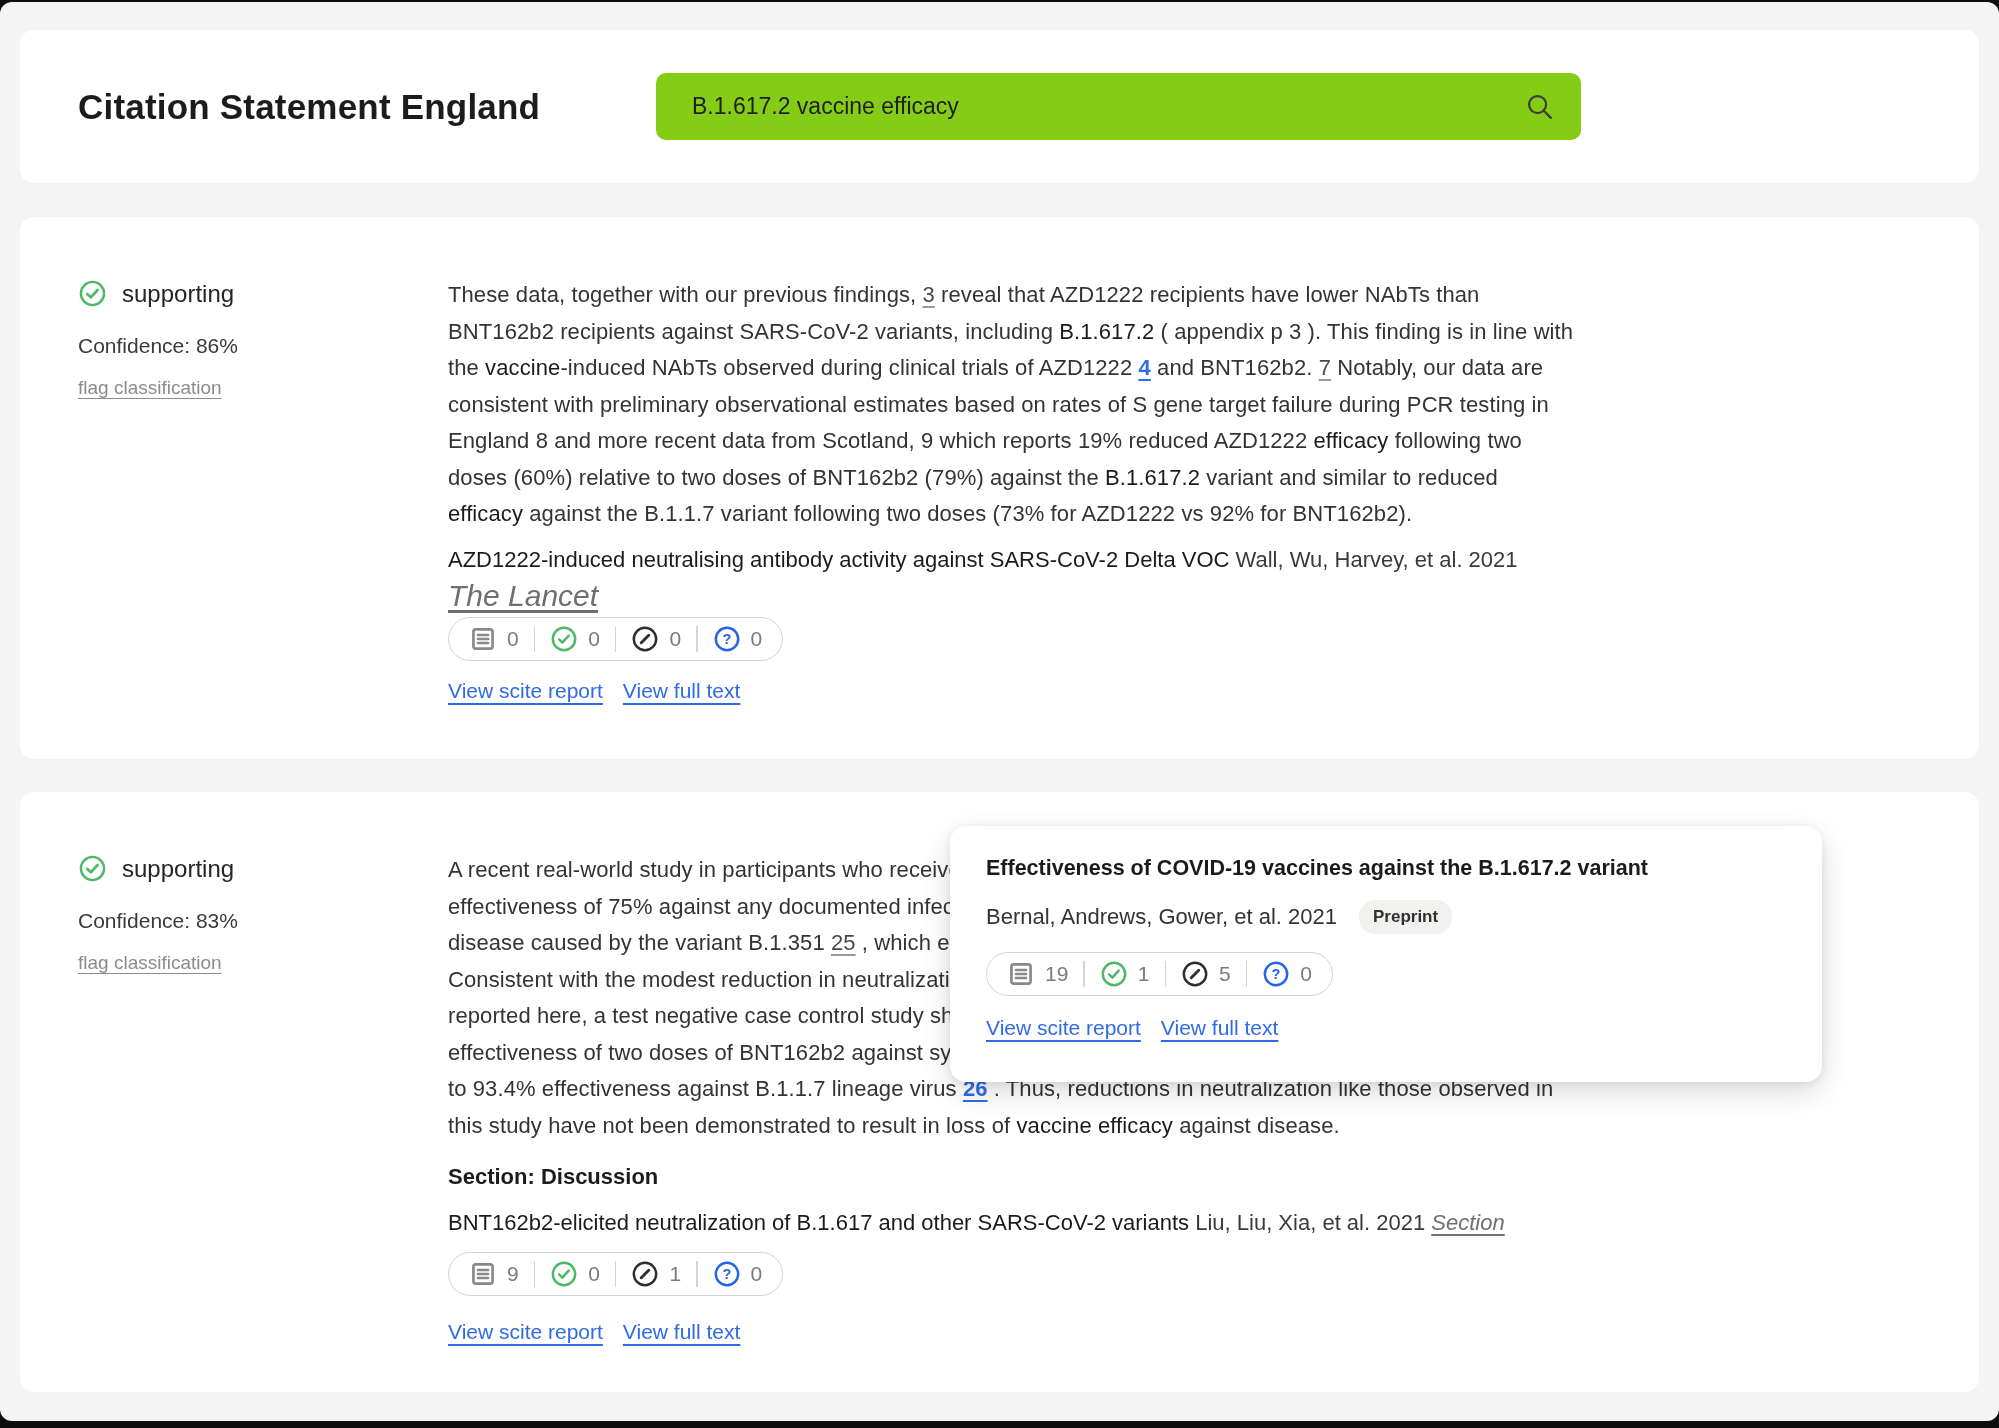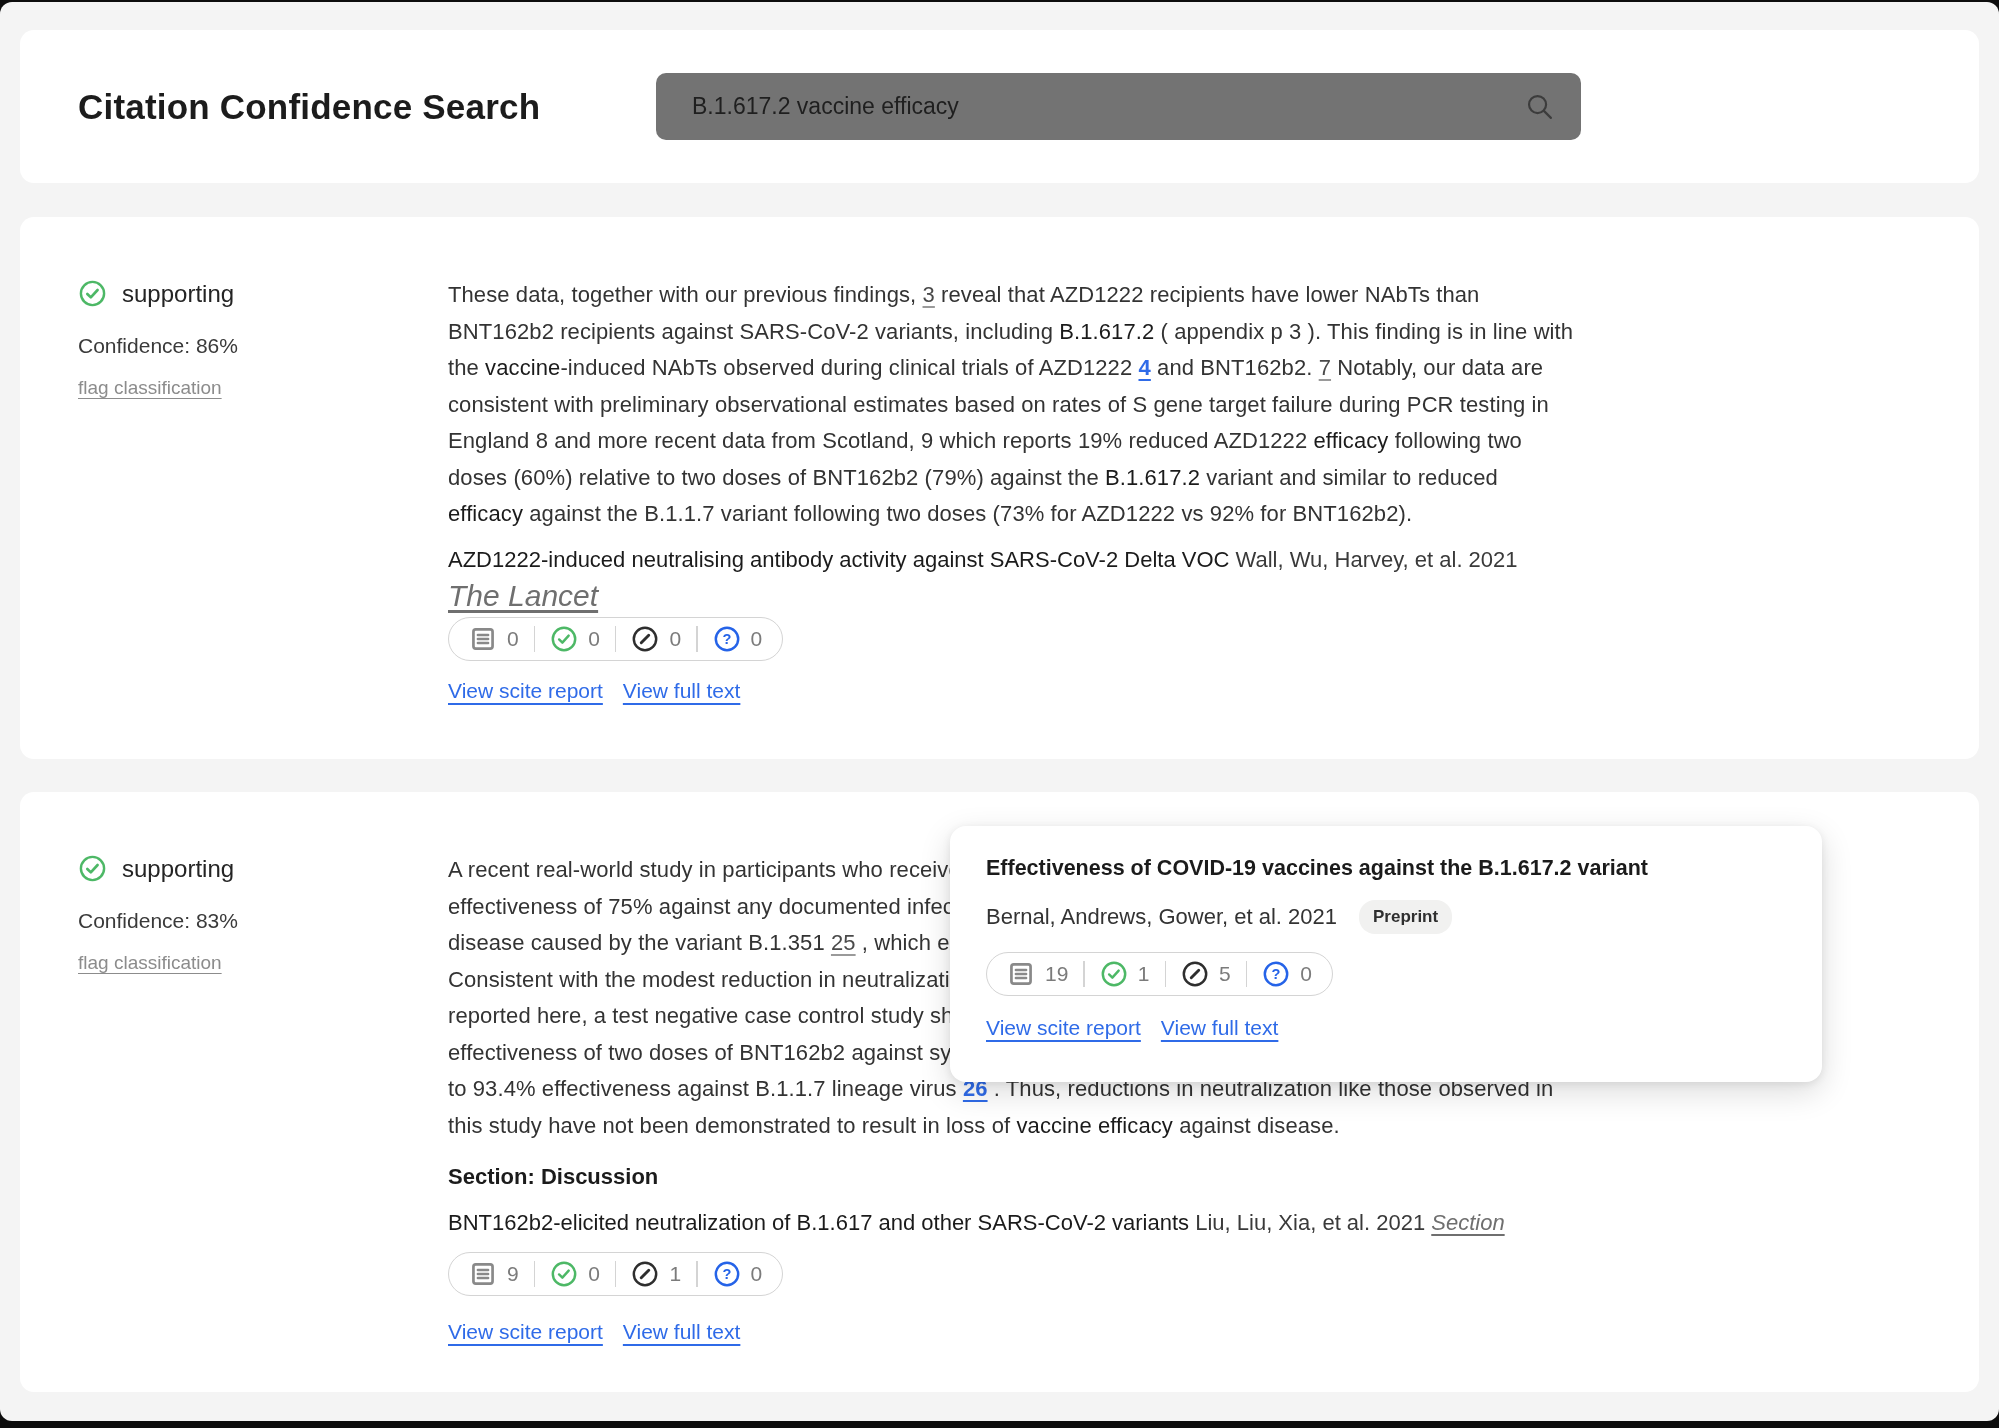--- a/index.html
+++ b/index.html
@@ -18,21 +18,21 @@
   .card { position:absolute; background:#fff; border-radius:14px; }
 
   
   .topbar { left:20px; top:28px; width:1959px; height:153px; }
   .topbar h1 {
     position:absolute; left:58px; top:50%; transform:translateY(-50%);
     font-size:35px; font-weight:700; color:#1c1c1c; letter-spacing:.2px;
   }
   .searchbox {
     position:absolute; left:636px; top:43px; width:925px; height:67px;
-    background:#737373; border-radius:10px;
+    background:#84cc16; border-radius:10px;
     display:flex; align-items:center; padding:0 26px 0 36px;
   }
   .searchbox input {
     flex:1; border:none; outline:none; background:transparent;
     font-family:inherit; font-size:23px; color:#1f1f1f;
   }
 
   
   .result-1 { left:20px; top:215px;  width:1959px; height:542px; }
   .result-2 { left:20px; top:790px;  width:1959px; height:600px; }
@@ -97,21 +97,21 @@
   .popover .actions { left:36px; top:190px; }
 
   svg { display:block; }
 </style>
 </head>
 <body>
 
 <div class="page">
 
   <header class="card topbar">
-    <h1>Citation Confidence Search</h1>
+    <h1>Citation Statement England</h1>
     <div class="searchbox">
       <input type="text" value="B.1.617.2 vaccine efficacy" style="">
       <span>
         <svg viewBox="0 0 24 24" width="31" height="31">
           <circle cx="10.5" cy="10.5" r="6.6" fill="none" stroke="#3c3c3c" stroke-width="1.7"></circle>
           <line x1="15.6" y1="15.6" x2="20.8" y2="20.8" stroke="#3c3c3c" stroke-width="1.7" stroke-linecap="round"></line>
         </svg>
       </span>
     </div>
   </header>

